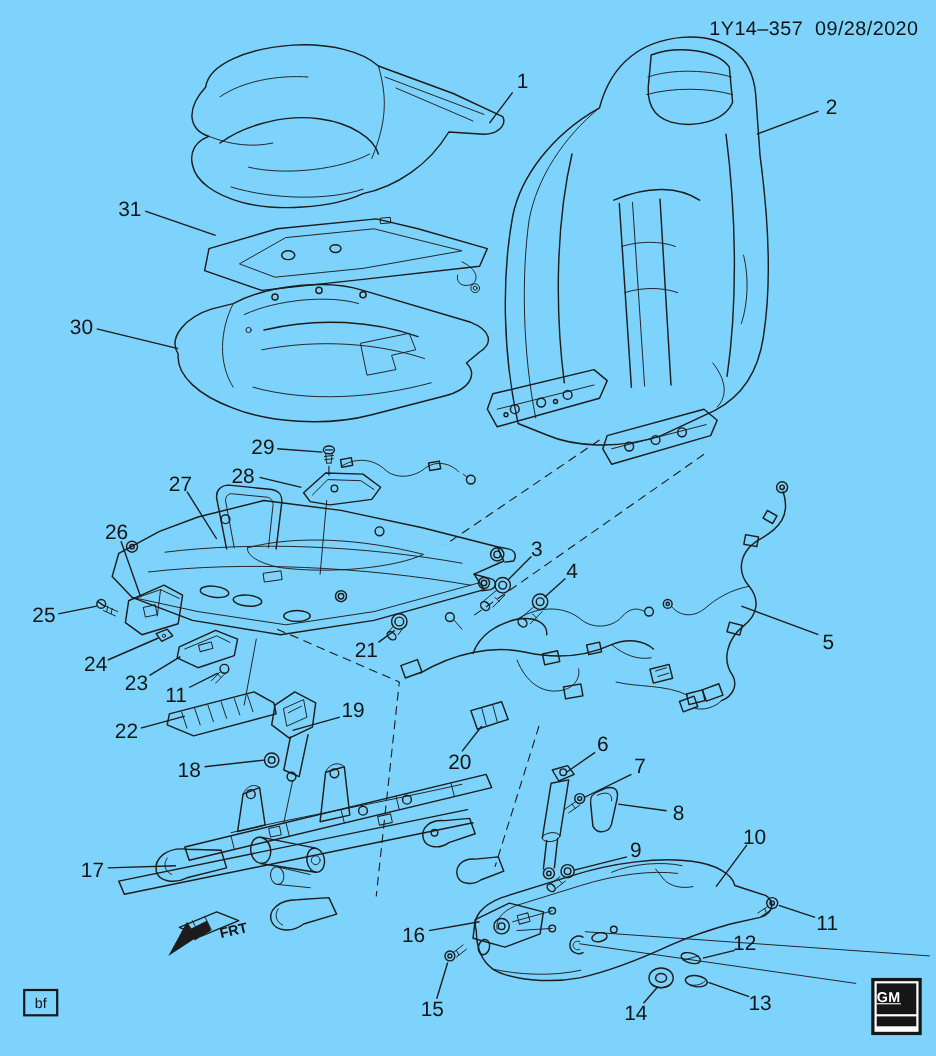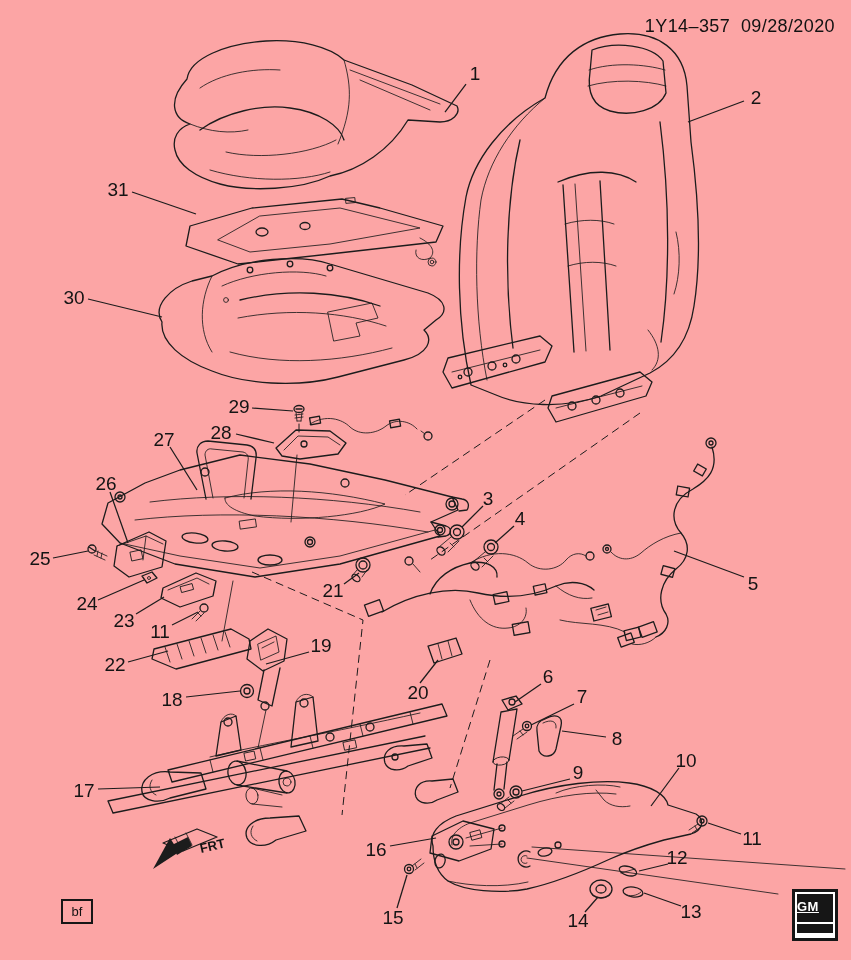--- a/index.html
+++ b/index.html
@@ -1,21 +1,21 @@
 <!DOCTYPE html>
 <html><head>
 <meta charset="utf-8">
 <style>
   html,body{margin:0;padding:0;background:#e8e8e8;}
-  .page{position:relative;width:851px;height:960px;background:#fca5a5;overflow:hidden;
+  .page{position:relative;width:851px;height:960px;background:#7dd3fc;overflow:hidden;
         font-family:"Liberation Sans",sans-serif;color:#111;}
   .title{position:absolute;top:16px;right:16px;font-size:18px;font-weight:400;
          letter-spacing:.4px;white-space:pre;color:#111;}
   .bf-box{position:absolute;left:21px;top:899px;width:28px;height:21px;border:2px solid #161616;
-          display:flex;align-items:center;justify-content:center;font-size:13px;margin-left:40px;}
+          display:flex;align-items:center;justify-content:center;font-size:13px;}
   .gm-box{position:absolute;left:792px;top:889px;width:36px;height:42px;border:3px solid #161616;
           background:#fff;padding:2px;}
   .gm-top{background:#161616;color:#fff;font-weight:700;font-size:13px;
           height:28px;line-height:26px;text-decoration:underline;letter-spacing:.5px;}
   .gm-strip{height:9px;background:#161616;margin-top:2px;}
   svg{position:absolute;left:0;top:0;}
   .part{fill:none;stroke:#1c1c1c;stroke-width:1.3;stroke-linejoin:round;stroke-linecap:round;}
   .thin{stroke-width:.85;}
   .blk{fill:#1c1c1c;stroke:none;}
   .dash{fill:none;stroke:#1c1c1c;stroke-width:1;stroke-dasharray:8 5;}

